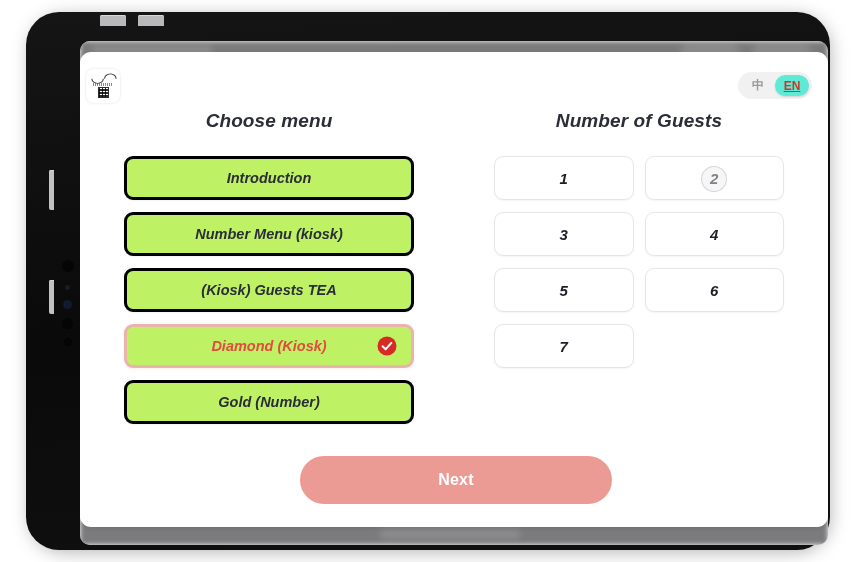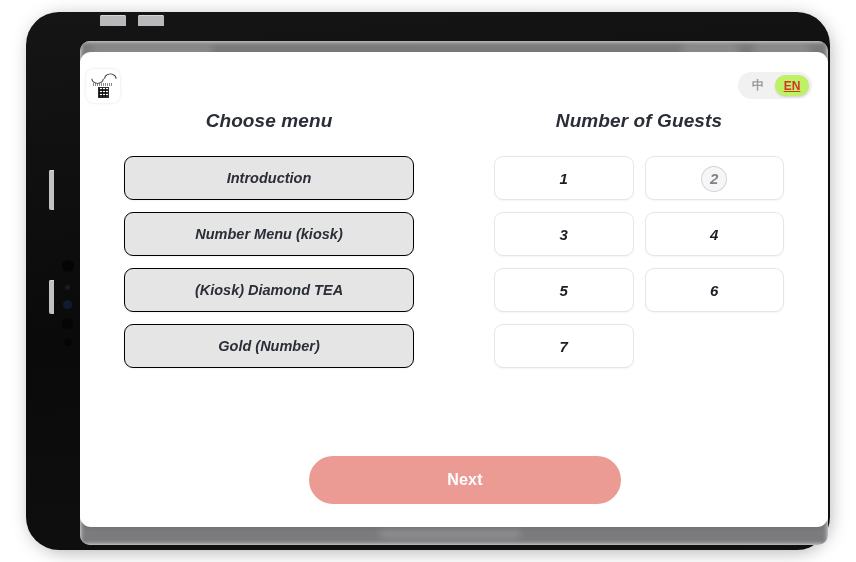--- a/index.html
+++ b/index.html
@@ -176,21 +176,21 @@
     display: flex;
     align-items: center;
     justify-content: center;
     border-radius: 11px;
     font-size: 12px;
     font-weight: bold;
     color: #9a9a9e;
     padding: 0 7px;
   }
   .lang-opt.active {
-    background: #bef264;
+    background: #5eead4;
     color: #d0342c;
     box-shadow: 0 1px 2px rgba(0,0,0,0.14);
     text-decoration: underline;
   }
 
   
   .columns {
     position: absolute;
     left: 0;
     top: 58px;
@@ -210,23 +210,23 @@
     margin-bottom: 24px;
     letter-spacing: 0.1px;
   }
 
   
   .opt-list { display: flex; flex-direction: column; gap: 12px; }
 
   .opt {
     position: relative;
     height: 44px;
-    border: 1px solid #000000;
+    border: 3px solid #000000;
     border-radius: 9px;
-    background: #e5e5e5;
+    background: #bef264;
     display: flex;
     align-items: center;
     justify-content: center;
     font-size: 14.5px;
     font-weight: bold;
     color: #2b2e37;
     box-shadow: 0 1px 2px rgba(0,0,0,0.045);
     cursor: pointer;
   }
   .opt.selected {
@@ -274,21 +274,21 @@
     margin-left: -13px;
     margin-top: -13px;
     border-radius: 50%;
     border: 1.5px solid rgba(140,140,148,0.30);
     background: rgba(170,170,178,0.10);
   }
 
   
   .next-wrap {
     position: absolute;
-    left: 11px;
+    left: 2px;
     top: 404px;
     width: 748px;
     display: flex;
     justify-content: center;
   }
   .next-btn {
     width: 312px;
     height: 48px;
     border-radius: 24px;
     border: none;
@@ -352,23 +352,30 @@
 
               <div class="opt">
                 <span>Introduction</span>
               </div>
 
               <div class="opt">
                 <span>Number Menu (kiosk)</span>
               </div>
 
               <div class="opt">
-                <span>(Kiosk) Diamond TEA</span>
-              </div>
-
+                <span>(Kiosk) Guests TEA</span>
+              </div>
+
+              <div class="opt selected">
+                <span>Diamond (Kiosk)</span>
+                <svg class="check-icon" viewBox="0 0 20 20">
+                  <circle cx="10" cy="10" r="9.5" fill="#d72a24"></circle>
+                  <path d="M5.6 10.3 L8.6 13.2 L14.4 6.9" fill="none" stroke="#ffffff" stroke-width="2" stroke-linecap="round" stroke-linejoin="round"></path>
+                </svg>
+              </div>
 
               <div class="opt">
                 <span>Gold (Number)</span>
               </div>
 
             </div>
           </div>
 
           <div class="col col-right">
             <div class="col-title">Number of Guests</div>

